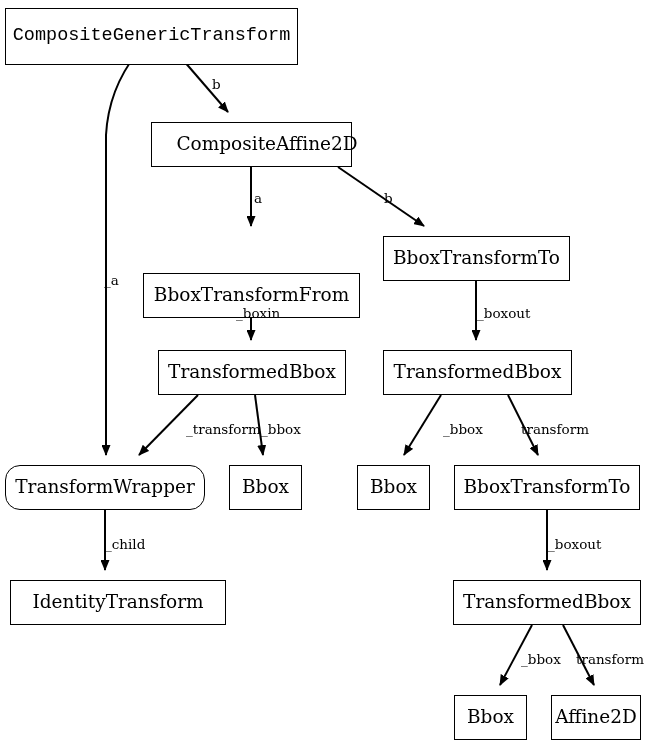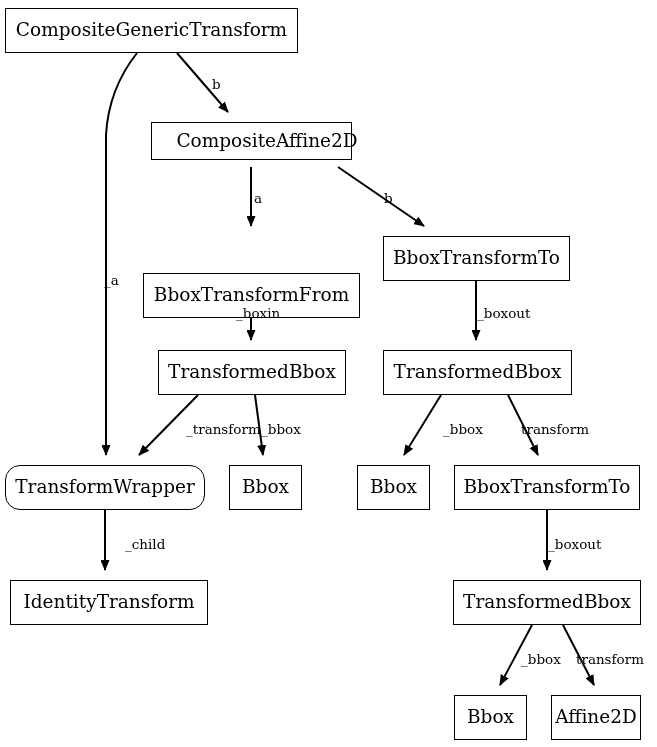--- a/index.html
+++ b/index.html
@@ -80,41 +80,41 @@
 
     <path d="M105,510 L105,570" fill="none" stroke="#000000" stroke-width="2" marker-end="url(#arrowhead)"></path>
 
     <path d="M547,510 L547,570" fill="none" stroke="#000000" stroke-width="2" marker-end="url(#arrowhead)"></path>
 
     <path d="M532,625 L500,685" fill="none" stroke="#000000" stroke-width="2" marker-end="url(#arrowhead)"></path>
 
     <path d="M563,625 L594,685" fill="none" stroke="#000000" stroke-width="2" marker-end="url(#arrowhead)"></path>
   </svg>
 
-  <div class="node-box" style="left:5px;  top:8px;   width:293px; height:45px;">CompositeGenericTransform</div>
+  <div class="node-box" style="left:5px;  top:8px;   width:293px; height:57px;font-family:Liberation Mono, monospace;">CompositeGenericTransform</div>
 
-  <div class="node-box" style="left:151px;top:122px; width:201px; height:38px;padding-left:31px;">CompositeAffine2D</div>
+  <div class="node-box" style="left:151px;top:122px; width:201px; height:45px;padding-left:31px;">CompositeAffine2D</div>
 
   <div class="node-box" style="left:143px;top:236px; width:217px; height:45px;margin-top:37px;">BboxTransformFrom</div>
 
   <div class="node-box" style="left:383px;top:236px; width:187px; height:45px;">BboxTransformTo</div>
 
   <div class="node-box" style="left:158px;top:350px; width:188px; height:45px;">TransformedBbox</div>
 
   <div class="node-box" style="left:383px;top:350px; width:189px; height:45px;">TransformedBbox</div>
 
   <div class="node-box" style="left:5px;  top:465px; width:200px; height:45px;border-radius:15px;">TransformWrapper</div>
 
   <div class="node-box" style="left:229px;top:465px; width:73px;  height:45px;">Bbox</div>
 
   <div class="node-box" style="left:357px;top:465px; width:73px;  height:45px;">Bbox</div>
 
   <div class="node-box" style="left:454px;top:465px; width:186px; height:45px;">BboxTransformTo</div>
 
-  <div class="node-box" style="left:10px; top:580px; width:198px; height:45px;">IdentityTransform</div>
+  <div class="node-box" style="left:10px; top:580px; width:216px; height:45px;">IdentityTransform</div>
 
   <div class="node-box" style="left:453px;top:580px; width:188px; height:45px;">TransformedBbox</div>
 
   <div class="node-box" style="left:454px;top:695px; width:73px;  height:45px;">Bbox</div>
 
   <div class="node-box" style="left:551px;top:695px; width:90px;  height:45px;">Affine2D</div>
 
   <div class="edge-label" style="left:104px;top:254px;margin-top:20px;">_a</div>
 
   <div class="edge-label" style="left:212px;top:78px;">b</div>
@@ -128,21 +128,21 @@
   <div class="edge-label" style="left:477px;top:307px;">_boxout</div>
 
   <div class="edge-label" style="left:186px;top:423px;">_transform</div>
 
   <div class="edge-label" style="left:261px;top:423px;">_bbox</div>
 
   <div class="edge-label" style="left:443px;top:423px;">_bbox</div>
 
   <div class="edge-label" style="left:521px;top:423px;">transform</div>
 
-  <div class="edge-label" style="left:105px;top:538px;padding-left:20px;">_child</div>
+  <div class="edge-label" style="left:105px;top:538px;">_child</div>
 
   <div class="edge-label" style="left:548px;top:538px;">_boxout</div>
 
   <div class="edge-label" style="left:521px;top:653px;">_bbox</div>
 
   <div class="edge-label" style="left:576px;top:653px;">transform</div>
 
 </div>
 
 </body></html>

